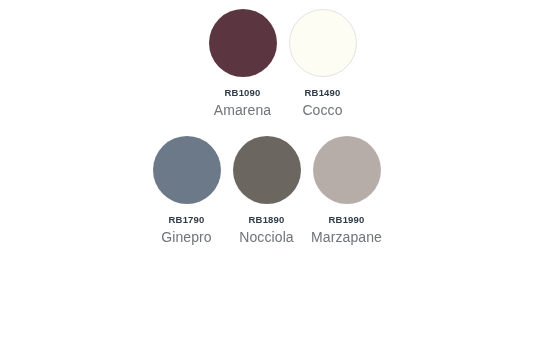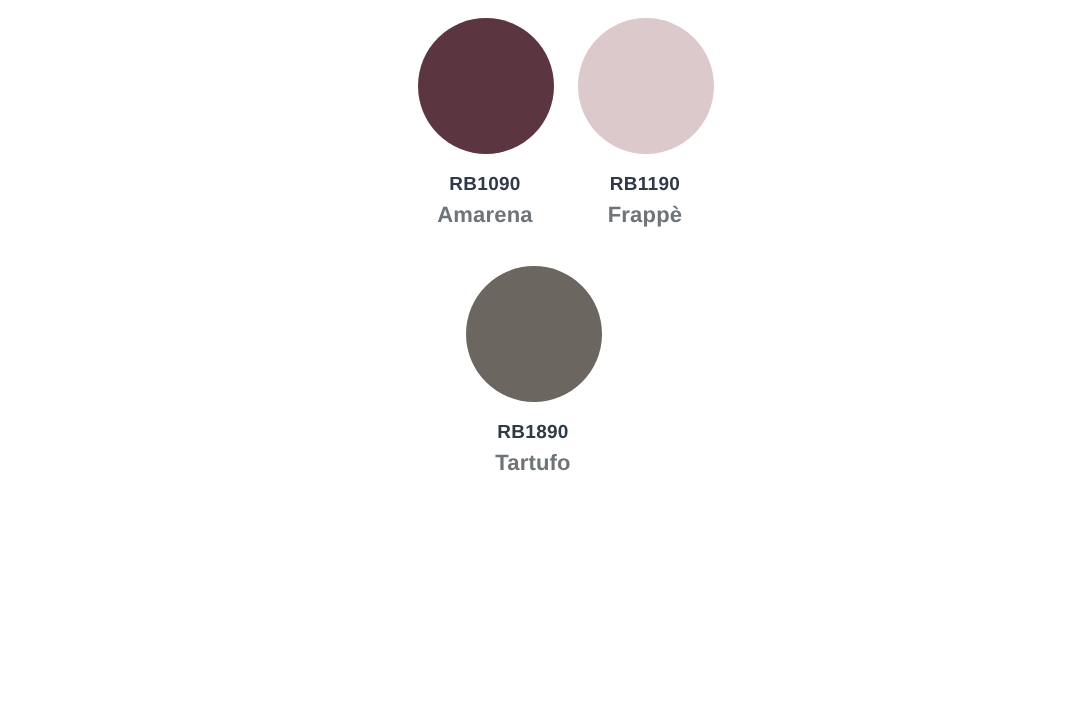--- a/index.html
+++ b/index.html
@@ -56,48 +56,58 @@
     font-size: 9.5px;
     font-weight: bold;
     color: #2f3a46;
     letter-spacing: 0.15px;
     line-height: 1.25;
     white-space: nowrap;
   }
 
   .swatch-name {
     margin-top: 3px;
-    font-size: 11px;
-    font-weight: bold;
+    font-size: 14px;
+    font-weight: normal;
     color: #6e7478;
     letter-spacing: 0.1px;
     line-height: 1.25;
     white-space: nowrap;
   }
 </style>
 </head>
 <body>
 
 <div class="palette">
 
   <div class="swatch-row row-1">
     <div class="swatch-cell">
       <div class="swatch-disc" style="background: rgb(91, 53, 64);"></div>
       <div class="swatch-code">RB1090</div>
       <div class="swatch-name">Amarena</div>
     </div>
     <div class="swatch-cell">
-      <div class="swatch-disc" style="background: rgb(220, 201, 204);"></div>
-      <div class="swatch-code">RB1190</div>
-      <div class="swatch-name">Frappè</div>
+      <div class="swatch-disc outlined" style="background: rgb(253, 253, 244);"></div>
+      <div class="swatch-code">RB1490</div>
+      <div class="swatch-name">Cocco</div>
     </div>
   </div>
 
   <div class="swatch-row row-2">
     <div class="swatch-cell">
+      <div class="swatch-disc" style="background: rgb(108, 121, 136);"></div>
+      <div class="swatch-code">RB1790</div>
+      <div class="swatch-name">Ginepro</div>
+    </div>
+    <div class="swatch-cell">
       <div class="swatch-disc" style="background: rgb(107, 102, 95);"></div>
       <div class="swatch-code">RB1890</div>
-      <div class="swatch-name">Tartufo</div>
+      <div class="swatch-name">Nocciola</div>
+    </div>
+    <div class="swatch-cell">
+      <div class="swatch-disc" style="background: rgb(183, 173, 168);"></div>
+      <div class="swatch-code">RB1990</div>
+      <div class="swatch-name">Marzapane</div>
     </div>
   </div>
 
 
 </div>
 
 </body></html>

